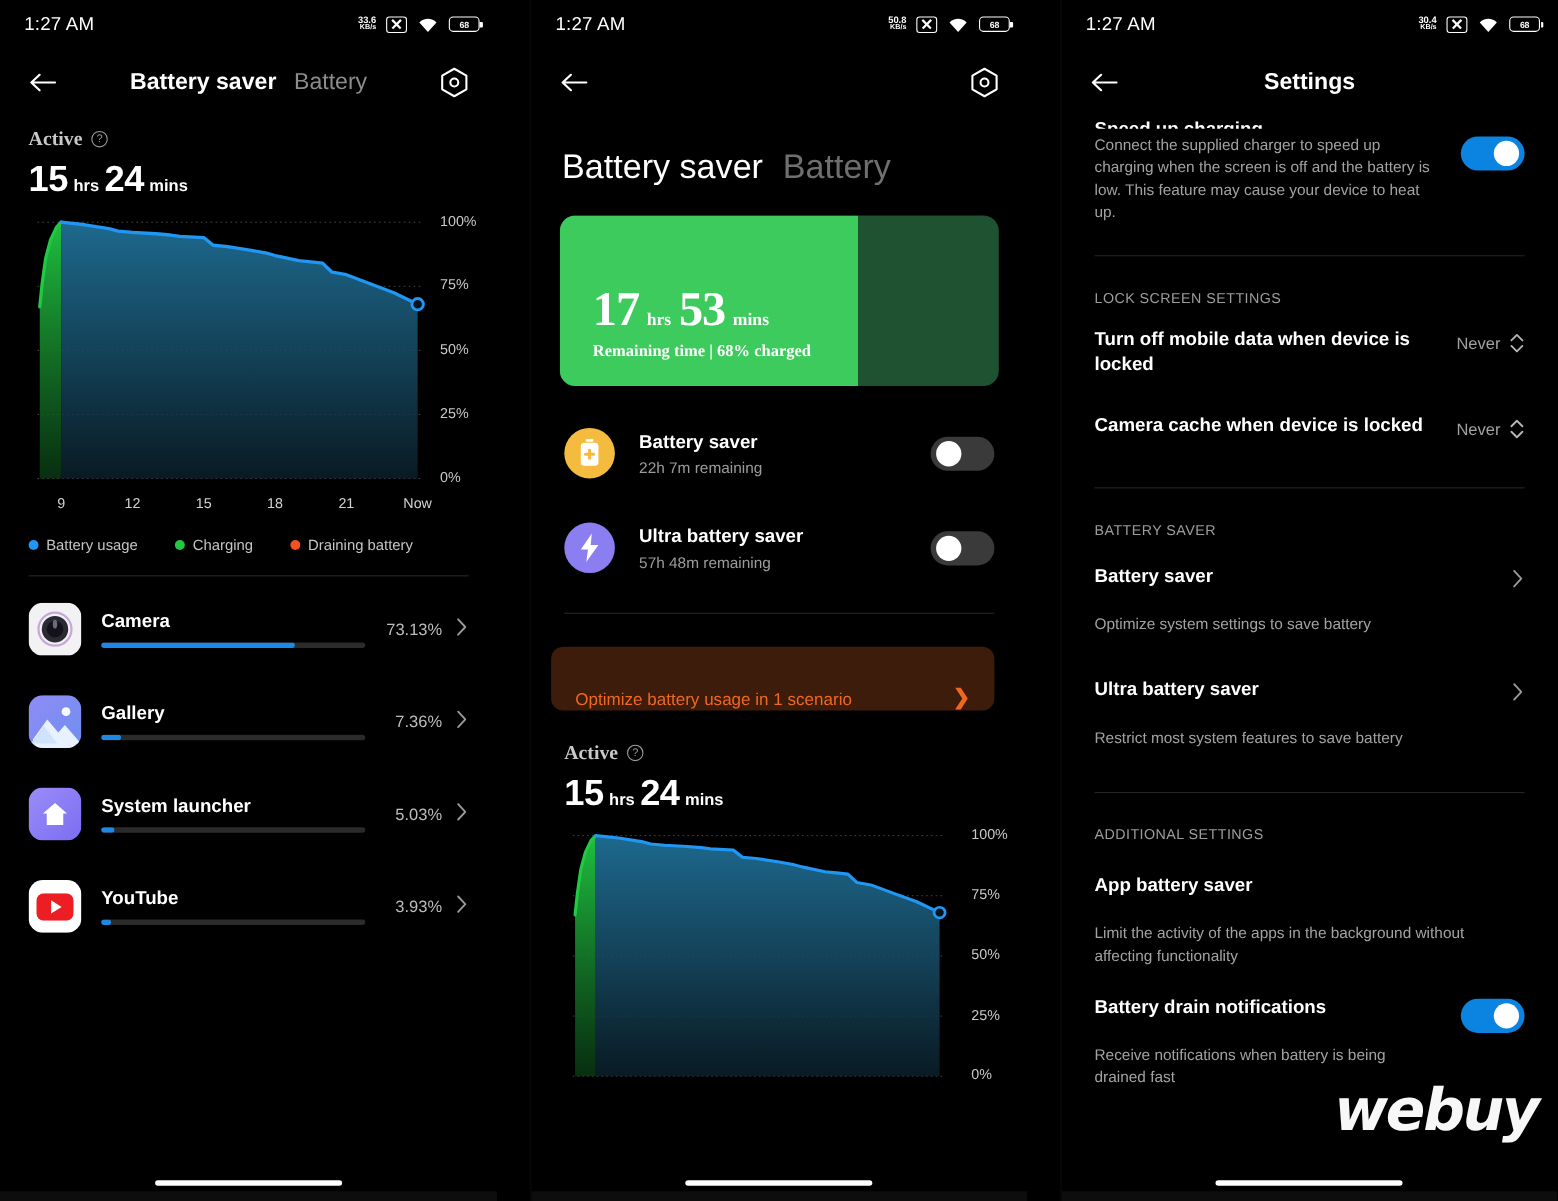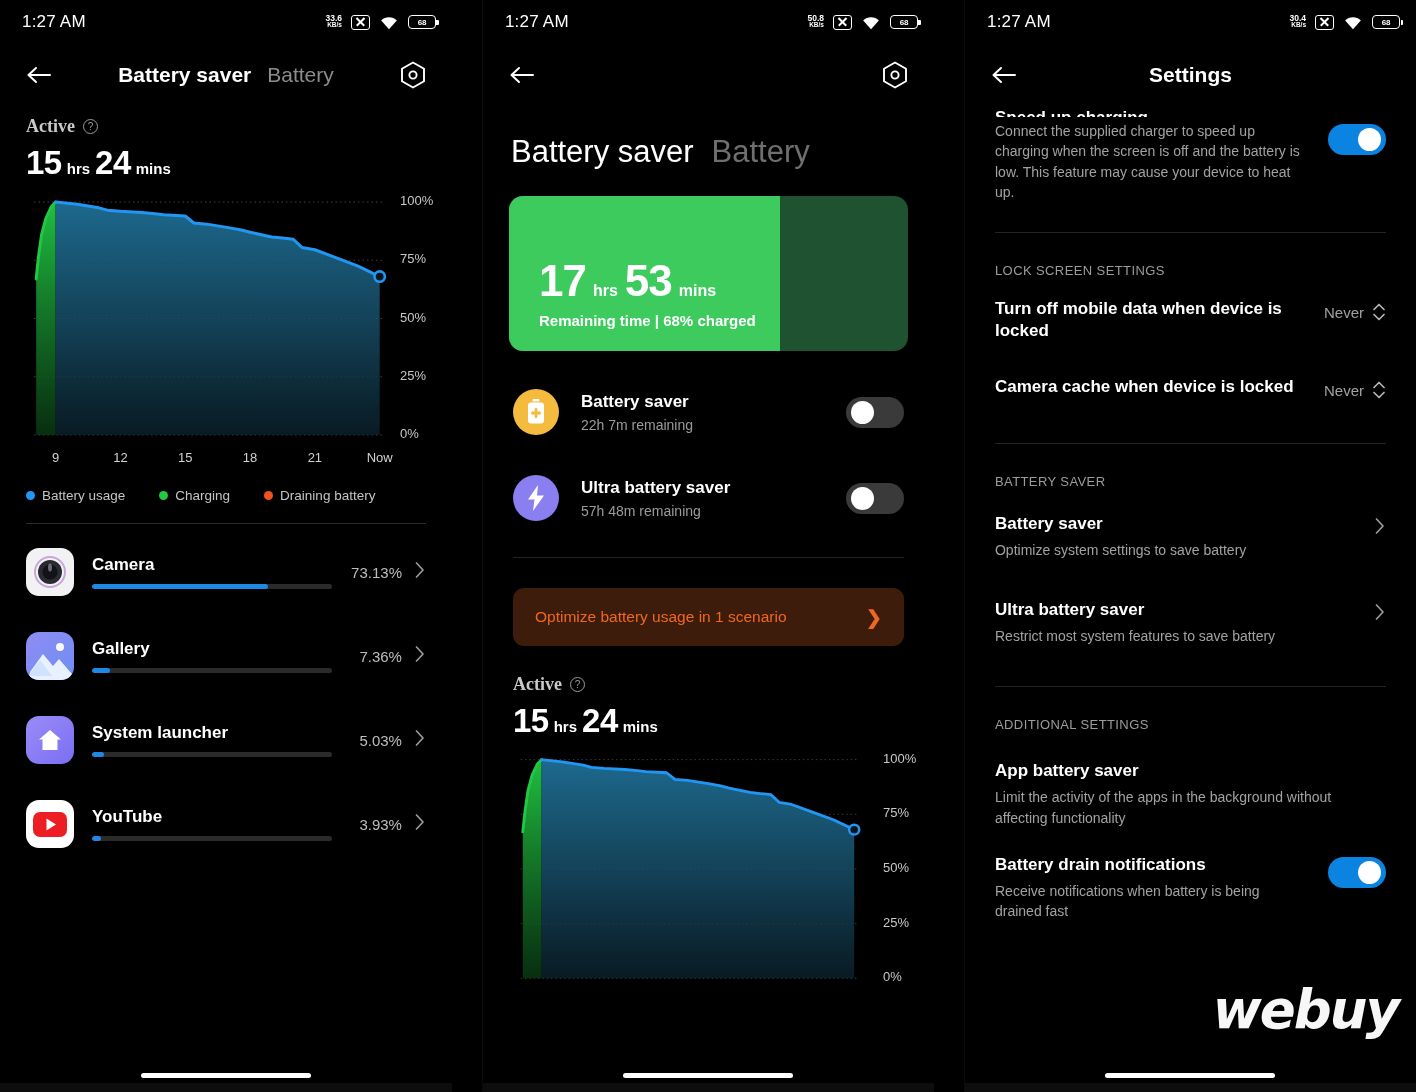--- a/index.html
+++ b/index.html
@@ -84,21 +84,21 @@
   .appname{ color:#fff; font-size:17px; font-weight:700; margin-bottom:9px; }
   .bartrack{ height:5px; background:#2b2b2b; border-radius:3px; width:240px; overflow:hidden; }
   .barfill{ height:5px; background:#1e88e5; border-radius:3px; }
   .apppct{ color:#bdbdbd; font-size:15px; margin-left:10px; white-space:nowrap; }
   .chev{ margin-left:12px; color:#9a9a9a; }
 
   
   .greencard{ margin:26px 26px 0 26px; height:155px; border-radius:14px;
               background:#1e5230; position:relative; overflow:hidden; }
   .greenfill{ position:absolute; left:0; top:0; bottom:0; background:#3ecb5e; }
-  .greentext{ position:absolute; left:30px; bottom:22px; }
+  .greentext{ position:absolute; left:30px; bottom:22px;font-family:Liberation Serif, serif; }
   .greentime{ display:flex; align-items:baseline; gap:7px; color:#fff; }
   .greentime .n{ font-size:44px; font-weight:700; letter-spacing:-1px; }
   .greentime .u{ font-size:16px; font-weight:700; }
   .greensub{ color:#fff; font-size:15px; font-weight:700; margin-top:6px; }
 
   
   .saverrow{ display:flex; align-items:center; padding:20px 30px; cursor:pointer; }
   .rounded-icon{ width:46px; height:46px; border-radius:50%; flex:none; margin-right:22px;
                  display:flex; align-items:center; justify-content:center; }
   .savermid{ flex:1; }
@@ -106,32 +106,32 @@
   .saversub{ color:#9b9b9b; font-size:14px; margin-top:5px; }
   .toggle{ width:58px; height:31px; border-radius:16px; background:#3a3a3a;
            position:relative; flex:none; cursor:pointer; }
   .toggle .knob{ position:absolute; width:23px; height:23px; border-radius:50%;
                  background:#fff; top:4px; left:5px; }
   .toggle.on{ background:#0a84e0; }
   .toggle.on .knob{ left:30px; }
 
   
   .divider2{ height:1px; background:#232323; margin:16px 30px 0 30px; }
-  .optbanner{ margin:30px 30px 0 30px; height:58px; border-radius:11px;
-              background:#3d1c0c; display:flex; align-items:center;
+  .optbanner{ margin:30px 30px 0 18px; height:58px; border-radius:11px;
+              background:#3d1c0c; display:flex; align-items:flex-end;
               justify-content:space-between; padding:0 22px; cursor:pointer; }
   .optbanner .txt{ color:#ef6820; font-size:15.5px; }
   .optbanner .arr{ color:#ef6820; font-size:19px; font-weight:700; }
 
   
   .settingswrap{ padding-top:2px; }
   .setrow{ display:flex; align-items:flex-start; padding:12px 30px; cursor:pointer; }
   .setmid{ flex:1; padding-right:18px; }
   .settitle{ color:#fff; font-size:17px; font-weight:700; line-height:1.3; }
-  .setsub{ color:#a2a2a2; font-size:14px; line-height:1.45; margin-top:5px; }
+  .setsub{ color:#a2a2a2; font-size:14px; line-height:1.45; margin-top:22px; }
   .setvalue{ color:#a2a2a2; font-size:15px; margin-right:8px; white-space:nowrap; }
   .rightside{ display:flex; align-items:center; padding-top:3px; }
   .sectionhdr{ color:#9c9c9c; font-size:13px; letter-spacing:.4px;
                padding:12px 30px 8px 30px; }
   .hr{ height:1px; background:#242424; margin:18px 30px; }
   .clipped-title{ color:#fff; font-size:17px; font-weight:700;
                   height:9px; overflow:hidden; margin:0 30px; }
 
   
   .homebar{ position:absolute; bottom:14px; left:50%; transform:translateX(-50%);

